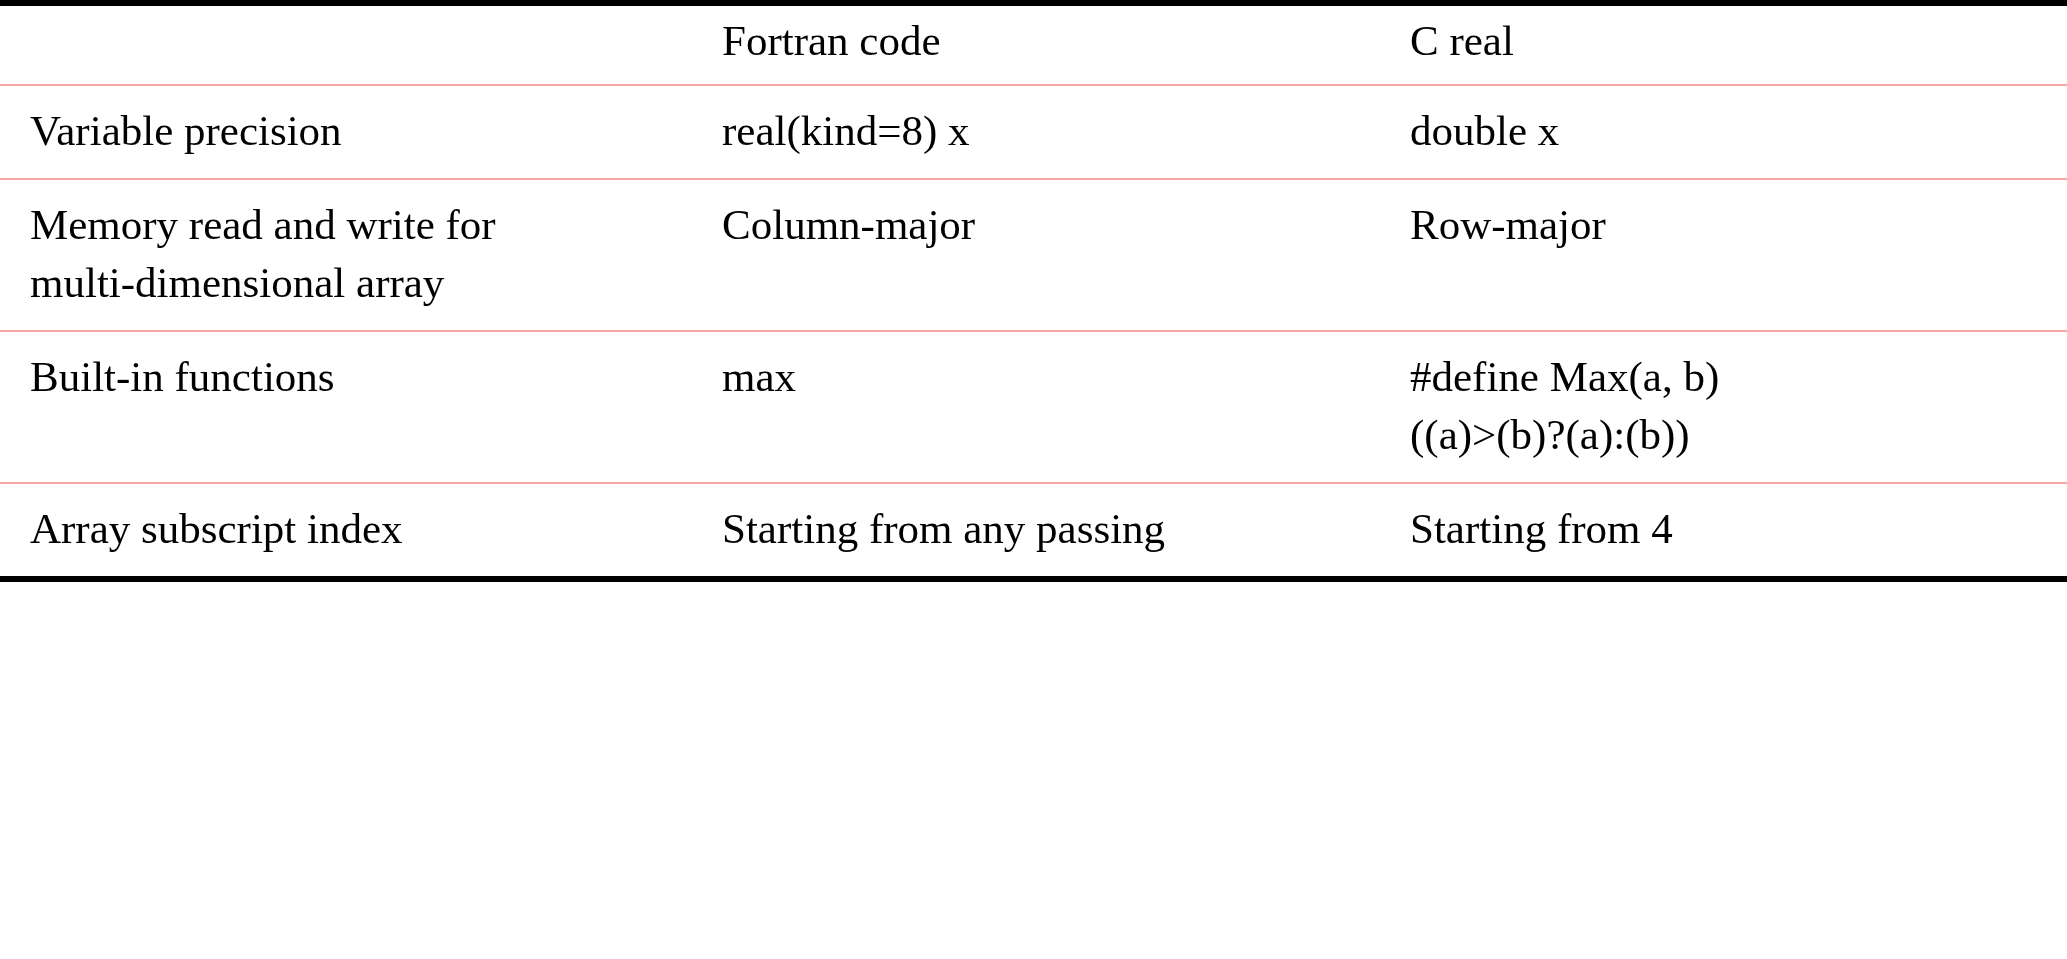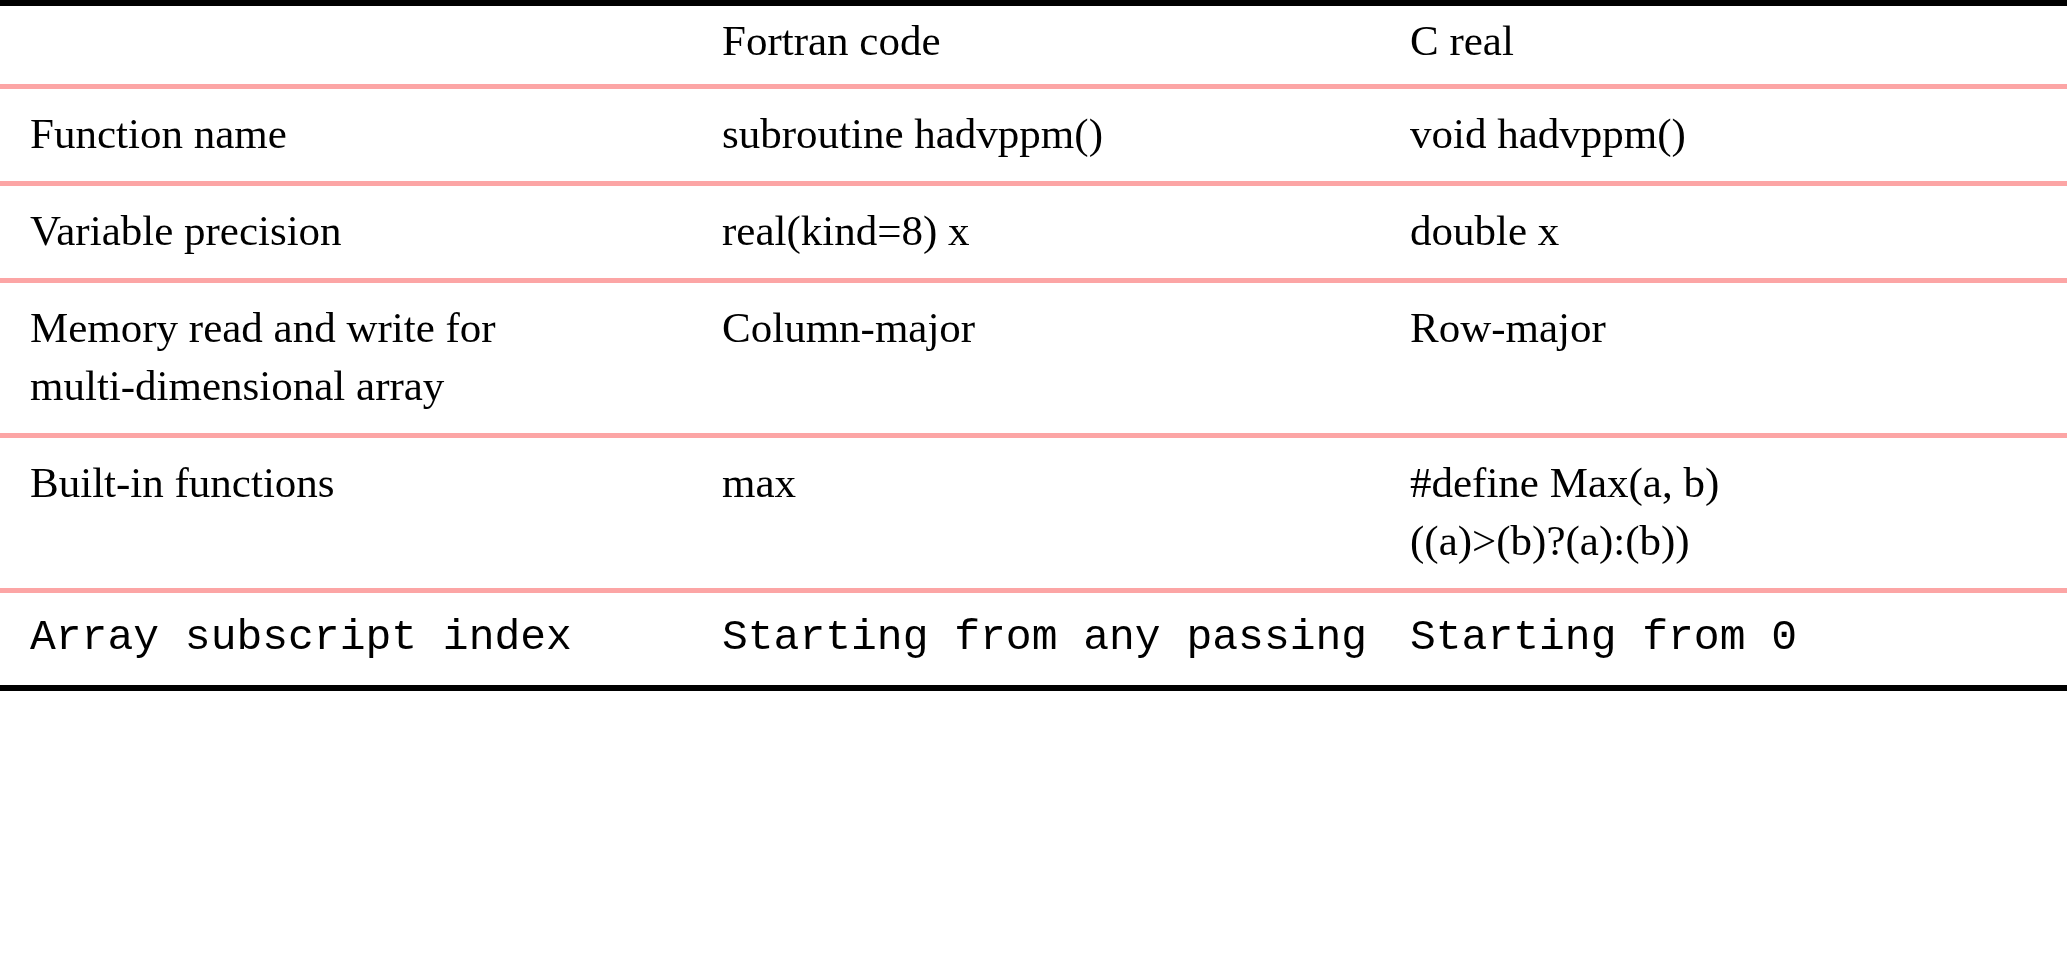--- a/index.html
+++ b/index.html
@@ -28,61 +28,56 @@
   col.c3 { width: 657px; }
   th, td {
     vertical-align: top;
     text-align: left;
     font-weight: normal;
     white-space: pre-line;
     padding: 16px 20px 18px 0;
   }
   th:first-child, td:first-child { padding-left: 30px; }
   thead th { padding-top: 6px; padding-bottom: 14px; }
-  thead tr, tbody tr { border-bottom: 5px solid #fca5a5; }
-  tbody tr:last-child { border-bottom: 0; font-family: Liberation Mono, monospace; }
+  thead tr, tbody tr { border-bottom: 2px solid #fca5a5; }
+  tbody tr:last-child { border-bottom: 0; }
 </style>
 </head>
 <body>
 
 <table class="cmp">
   <colgroup>
     <col class="c1">
     <col class="c2">
     <col class="c3">
   </colgroup>
   <thead>
     <tr>
       <th></th>
       <th>Fortran code</th>
       <th>C real</th>
     </tr>
   </thead>
   <tbody>
-    <tr>
-      <td>Function name</td>
-      <td>subroutine hadvppm()</td>
-      <td>void hadvppm()</td>
-    </tr>
     <tr>
       <td>Variable precision</td>
       <td>real(kind=8) x</td>
       <td>double x</td>
     </tr>
     <tr>
       <td>Memory read and write for
 multi-dimensional array</td>
       <td>Column-major</td>
       <td>Row-major</td>
     </tr>
     <tr>
       <td>Built-in functions</td>
       <td>max</td>
       <td>#define Max(a, b)
 ((a)&gt;(b)?(a):(b))</td>
     </tr>
     <tr>
       <td>Array subscript index</td>
       <td>Starting from any passing</td>
-      <td>Starting from 0</td>
+      <td>Starting from 4</td>
     </tr>
   </tbody>
 </table>
 
 </body></html>

